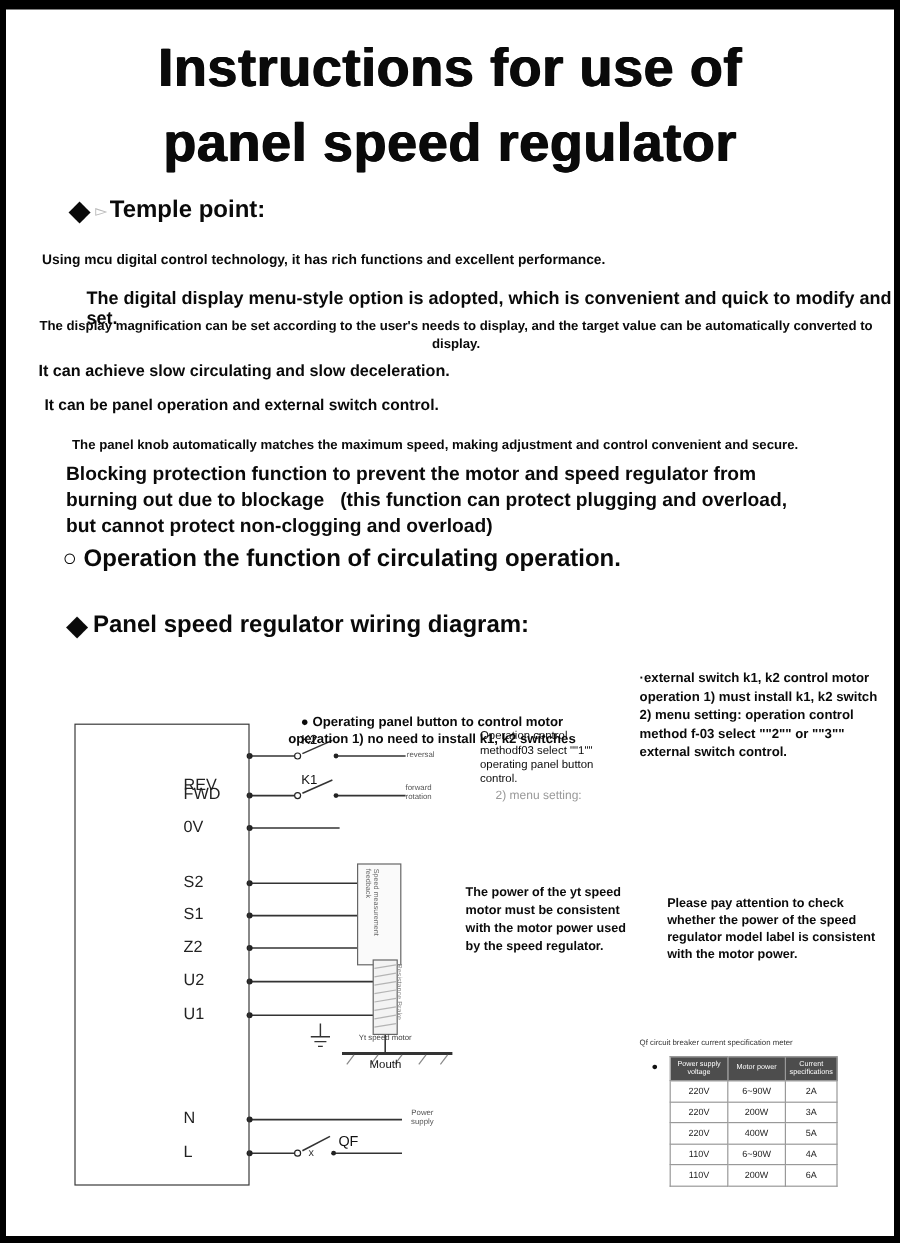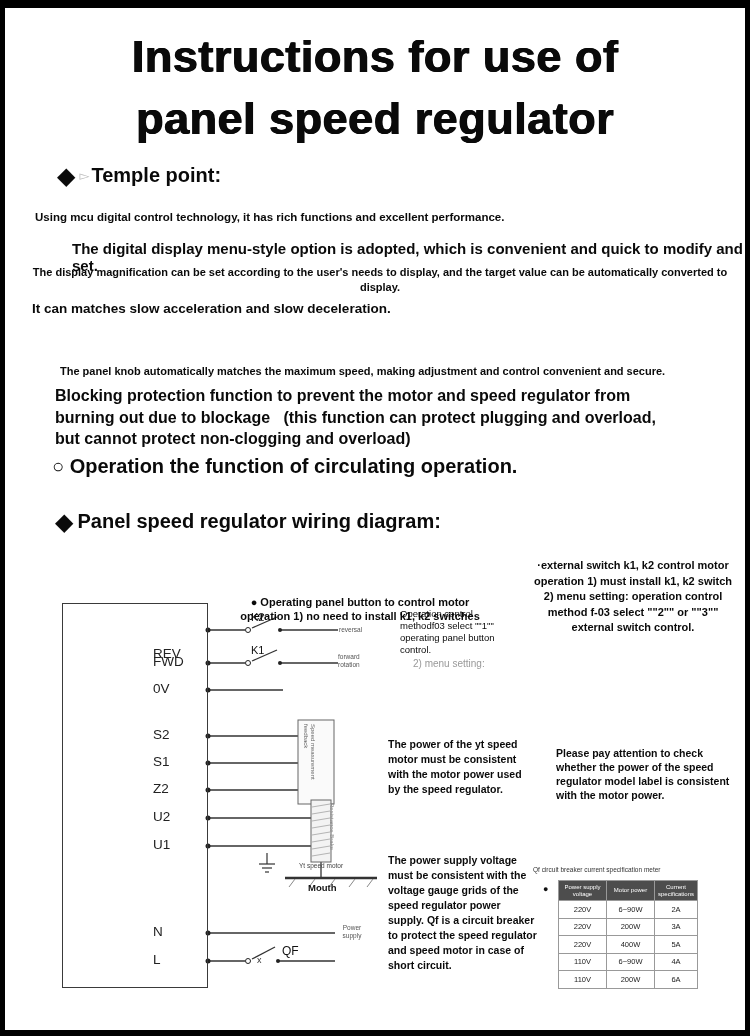--- a/index.html
+++ b/index.html
@@ -45,30 +45,30 @@
   .sw-label { font-weight:normal; font-size:11px; color:#111; }
   .k2{left:246px;top:603px}.k1{left:246px;top:636px}
   .qf{left:277px;top:936px;font-size:12px}
   .x-mark{left:252px;top:947px;font-size:9px;color:#333}
 
   .tiny { font-size:6.5px; color:#555; line-height:7.5px; }
   .lbl-reversal{left:334px;top:618px}
   .lbl-forward{left:333px;top:645px;width:36px}
   .lbl-psupply{left:330px;top:916px;width:34px;text-align:center}
   .lbl-ytmotor{left:294px;top:854px;color:#444}
-  .lbl-mouth{left:303px;top:874px;font-size:9.5px;font-weight:bold;color:#111}
+  .lbl-mouth{left:303px;top:874px;font-size:9.5px;font-weight:normal;color:#111}
   .vtext { writing-mode:vertical-rl; font-size:6px; color:#666; line-height:7px; }
   .v-feedback{left:297px;top:716px;height:78px}
   .v-winding{left:323px;top:795px;height:56px;color:#888}
 
   .note { color:#0a0a0a; }
   .note-panel{left:230px;top:562px;width:250px;text-align:center;font-weight:bold;font-size:11px;line-height:14px;margin-top:25px;}
   .note-op{left:395px;top:600px;width:110px;font-size:9.5px;line-height:12px;}
   .note-menu{left:408px;top:650px;font-size:10px;font-weight:normal;color:#999;}
-  .note-ext{left:528px;top:550px;width:200px;text-align:center;font-weight:bold;font-size:11px;line-height:15.5px;}
+  .note-ext{left:528px;top:550px;width:200px;font-weight:bold;font-size:11px;line-height:15.5px;}
   .note-yt{left:383px;top:729px;width:142px;font-weight:bold;font-size:10.5px;line-height:15px;}
   .note-check{left:551px;top:738px;width:174px;font-weight:bold;font-size:10.5px;line-height:14px;}
   .note-psu{left:383px;top:845px;width:150px;font-weight:bold;font-size:10.5px;line-height:15px;}
   .note-qfmeter{left:528px;top:858px;font-size:6.5px;color:#333;}
   .table-bullet{left:538px;top:876px;font-size:9px;}
 
   .spec-table { left:553px; top:872px; border-collapse:collapse; }
   .spec-table th, .spec-table td { border:1px solid #999; text-align:center; vertical-align:middle; }
   .spec-table th { background:#4d4d4d; color:#fff; font-weight:normal; font-size:6px; line-height:7px; height:20px; padding:1px; }
   .spec-table td { font-size:7.5px; height:17.5px; color:#222; }
@@ -88,21 +88,22 @@
 
   <div class="abs sec-head head1">
     <span class="diamond">◆</span>
       <span class="cursor-glyph">▻</span>
       <span>Temple point:</span>
   </div>
 
   <div class="abs bullet b1">Using mcu digital control technology, it has rich functions and excellent performance.</div>
   <div class="abs bullet b2">The digital display menu-style option is adopted, which is convenient and quick to modify and set.</div>
   <div class="abs bullet b3">The display magnification can be set according to the user's needs to display, and the target value can be automatically converted to display.</div>
-  <div class="abs bullet b4">It can matches slow acceleration and slow deceleration.</div>
+  <div class="abs bullet b4">It can achieve slow circulating and slow deceleration.</div>
+  <div class="abs bullet b5">It can be panel operation and external switch control.</div>
   <div class="abs bullet b6">The panel knob automatically matches the maximum speed, making adjustment and control convenient and secure.</div>
   <div class="abs bullet b7">Blocking protection function to prevent the motor and speed regulator from burning out due to blockage   (this function can protect plugging and overload, but cannot protect non-clogging and overload)</div>
   <div class="abs bullet b8">○ Operation the function of circulating operation.</div>
 
   <div class="abs sec-head head2">
     <span class="diamond">◆</span>
       <span>Panel speed regulator wiring diagram:</span>
   </div>
 
   <svg class="abs svg-layer" width="750" height="460">
@@ -199,21 +200,20 @@
   <div class="abs tiny lbl-ytmotor">Yt speed motor</div>
   <div class="abs lbl-mouth">Mouth</div>
   <div class="abs tiny lbl-psupply">Power supply</div>
 
   <div class="abs note note-panel">● Operating panel button to control motor operation 1) no need to install k1, k2 switches</div>
   <div class="abs note note-op">Operation control methodf03 select ""1"" operating panel button control.</div>
   <div class="abs note note-menu">2) menu setting:</div>
   <div class="abs note note-ext">·external switch k1, k2 control motor operation 1) must install k1, k2 switch 2) menu setting: operation control method f-03 select ""2"" or ""3"" external switch control.</div>
   <div class="abs note note-yt">The power of the yt speed motor must be consistent with the motor power used by the speed regulator.</div>
   <div class="abs note note-check">Please pay attention to check whether the power of the speed regulator model label is consistent with the motor power.</div>
-  <div class="abs note note-psu">The power supply voltage must be consistent with the voltage gauge grids of the speed regulator power supply. Qf is a circuit breaker to protect the speed regulator and speed motor in case of short circuit.</div>
   <div class="abs note note-qfmeter">Qf circuit breaker current specification meter</div>
   <div class="abs table-bullet">●</div>
 
   <table class="abs spec-table">
     <tbody>
         <tr>
       <th class="c1">Power supply voltage</th>
       <th class="c2">Motor power</th>
       <th class="c3">Current specifications</th>
     </tr>

